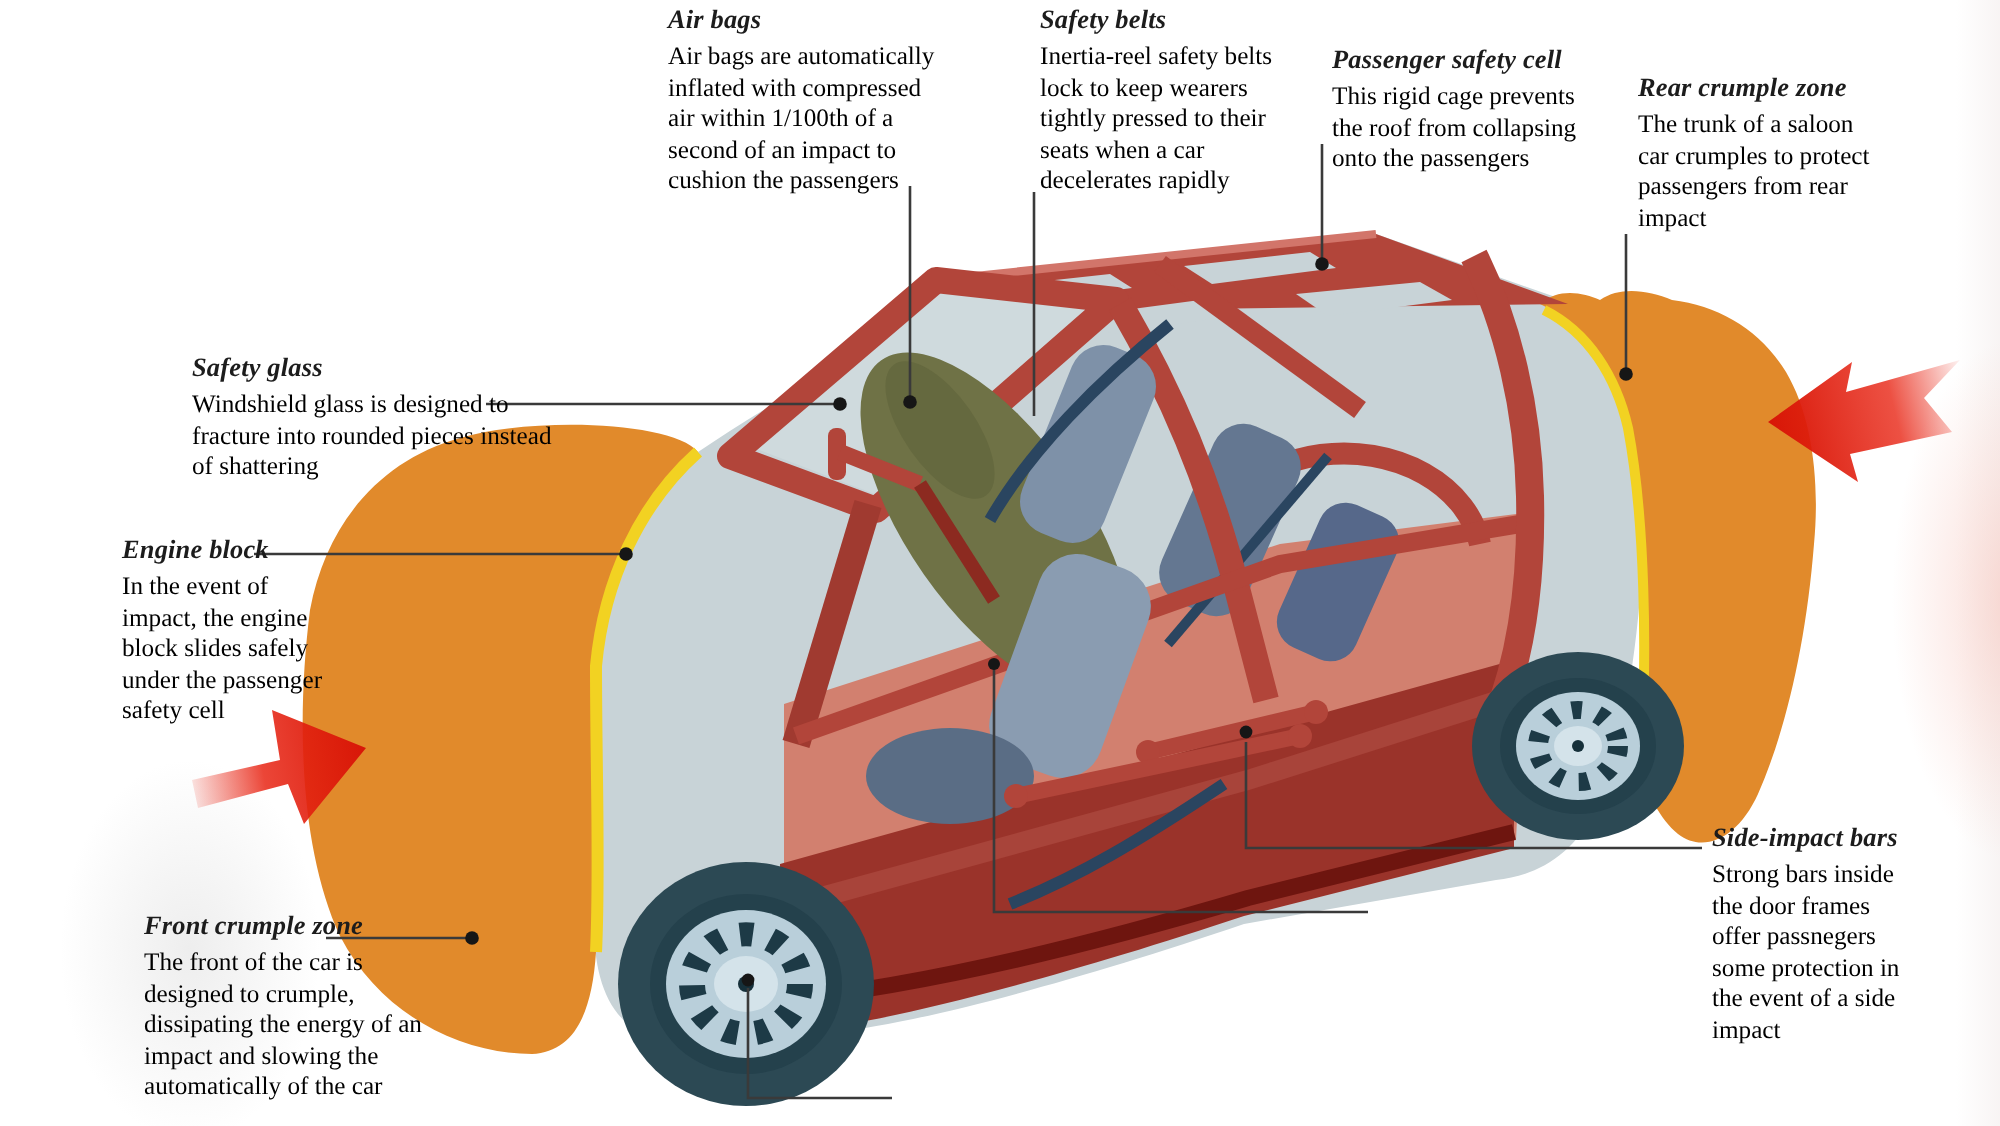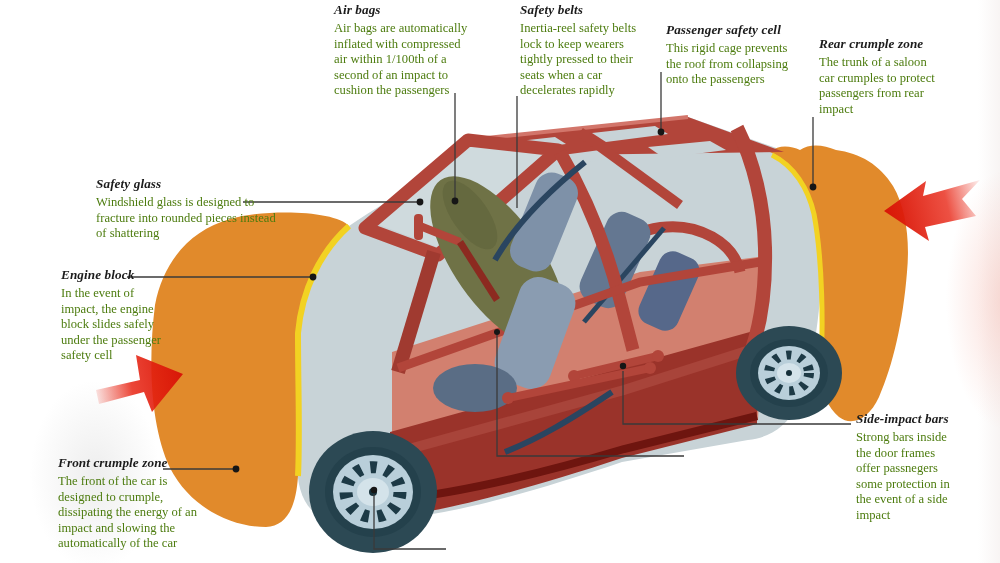--- a/index.html
+++ b/index.html
@@ -21,21 +21,21 @@
   .smudge-bl{
     position:absolute;left:30px;top:380px;width:130px;height:190px;pointer-events:none;
     background:radial-gradient(closest-side, rgba(205,205,205,.35), rgba(205,205,205,0));
   }
   svg.diagram{position:absolute;left:0;top:0;}
   .ann{position:absolute;color:#2b2b2b;}
   .ann-title{
     font-size:13.2px;font-weight:bold;font-style:italic;letter-spacing:.1px;
     margin:0 0 3px 0;color:#1c1c1c;
   }
-  .ann-body{font-size:12.6px;line-height:1.24;color:#4d7c0f;}
+  .ann-body{font-size:12.6px;line-height:1.24;color:#000000;}
 </style>
 </head>
 <body>
 
 <div id="stage">
 
   <div class="smudge-bl"></div>
 
   <svg class="diagram" width="1000" height="563" viewBox="0 0 1000 563">
     <defs>
@@ -200,21 +200,21 @@
   <div class="ann" style="left:96px;top:176px;width:184px">
     <div class="ann-title">Safety glass</div>
     <div class="ann-body">Windshield glass is designed to fracture into rounded pieces instead of shattering</div>
   </div>
 
   <div class="ann" style="left:61px;top:267px;width:112px">
     <div class="ann-title">Engine block</div>
     <div class="ann-body">In the event of impact, the engine block slides safely under the passenger safety cell</div>
   </div>
 
-  <div class="ann" style="left:58px;top:455px;width:154px">
+  <div class="ann" style="left:72px;top:455px;width:154px">
     <div class="ann-title">Front crumple zone</div>
     <div class="ann-body">The front of the car is designed to crumple, dissipating the energy of an impact and slowing the automatically of the car</div>
   </div>
 
 
 
   <div class="ann" style="left:856px;top:411px;width:100px">
     <div class="ann-title">Side-impact bars</div>
     <div class="ann-body">Strong bars inside the door frames offer passnegers some protection in the event of a side impact</div>
   </div>

